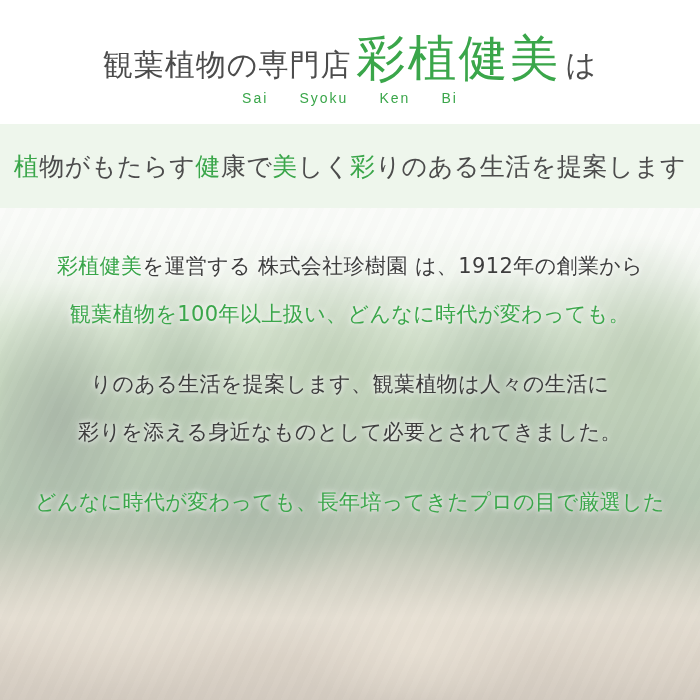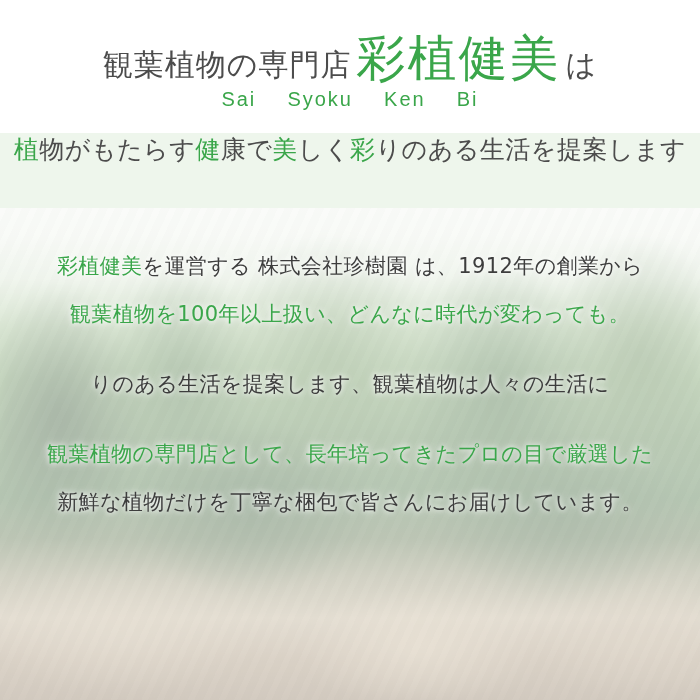--- a/index.html
+++ b/index.html
@@ -64,39 +64,38 @@
     position: absolute;
     left: 0;
     top: 88px;
     width: 700px;
     text-align: center;
     white-space: nowrap;
   }
 
   .romaji span {
     display: inline-block;
-    font-size: 20px;
+    font-size: 14px;
     color: #3aa64a;
     letter-spacing: 2px;
     padding: 0 13px;
     font-family: "Liberation Sans", sans-serif;
   }
 
   
   .tagline-band {
     position: absolute;
     left: 0;
     top: 124px;
     width: 700px;
     height: 84px;
     background: #eef6ec;
     display: flex;
-    align-items: flex-start;
+    align-items: center;
     justify-content: center;
-    margin-top: 9px;
   }
 
   .tagline {
     font-size: 25px;
     color: #4c4c4c;
     letter-spacing: 0.5px;
     white-space: nowrap;
   }
 
   .tagline .g { color: #3aa64a; }
@@ -223,22 +222,22 @@
 
       <div class="tline">
         <span class="g">彩植健美</span><span class="d">を運営する 株式会社珍樹園 は、1912年の創業から</span>
       </div>
 
       <div class="tline g">観葉植物を100年以上扱い、どんなに時代が変わっても。</div>
 
       <div class="gap-md"></div>
 
       <div class="tline">りのある生活を提案します、観葉植物は人々の生活に</div>
+      <div class="tline">彩りを添える身近なものとして必要とされてきました。</div>
 
       <div class="gap-md"></div>
 
-      <div class="tline g">観葉植物の専門店として、長年培ってきたプロの目で厳選した</div>
-      <div class="tline">新鮮な植物だけを丁寧な梱包で皆さんにお届けしています。</div>
+      <div class="tline g">どんなに時代が変わっても、長年培ってきたプロの目で厳選した</div>
 
     </div>
   </div>
 
 </div>
 
 </body></html>

